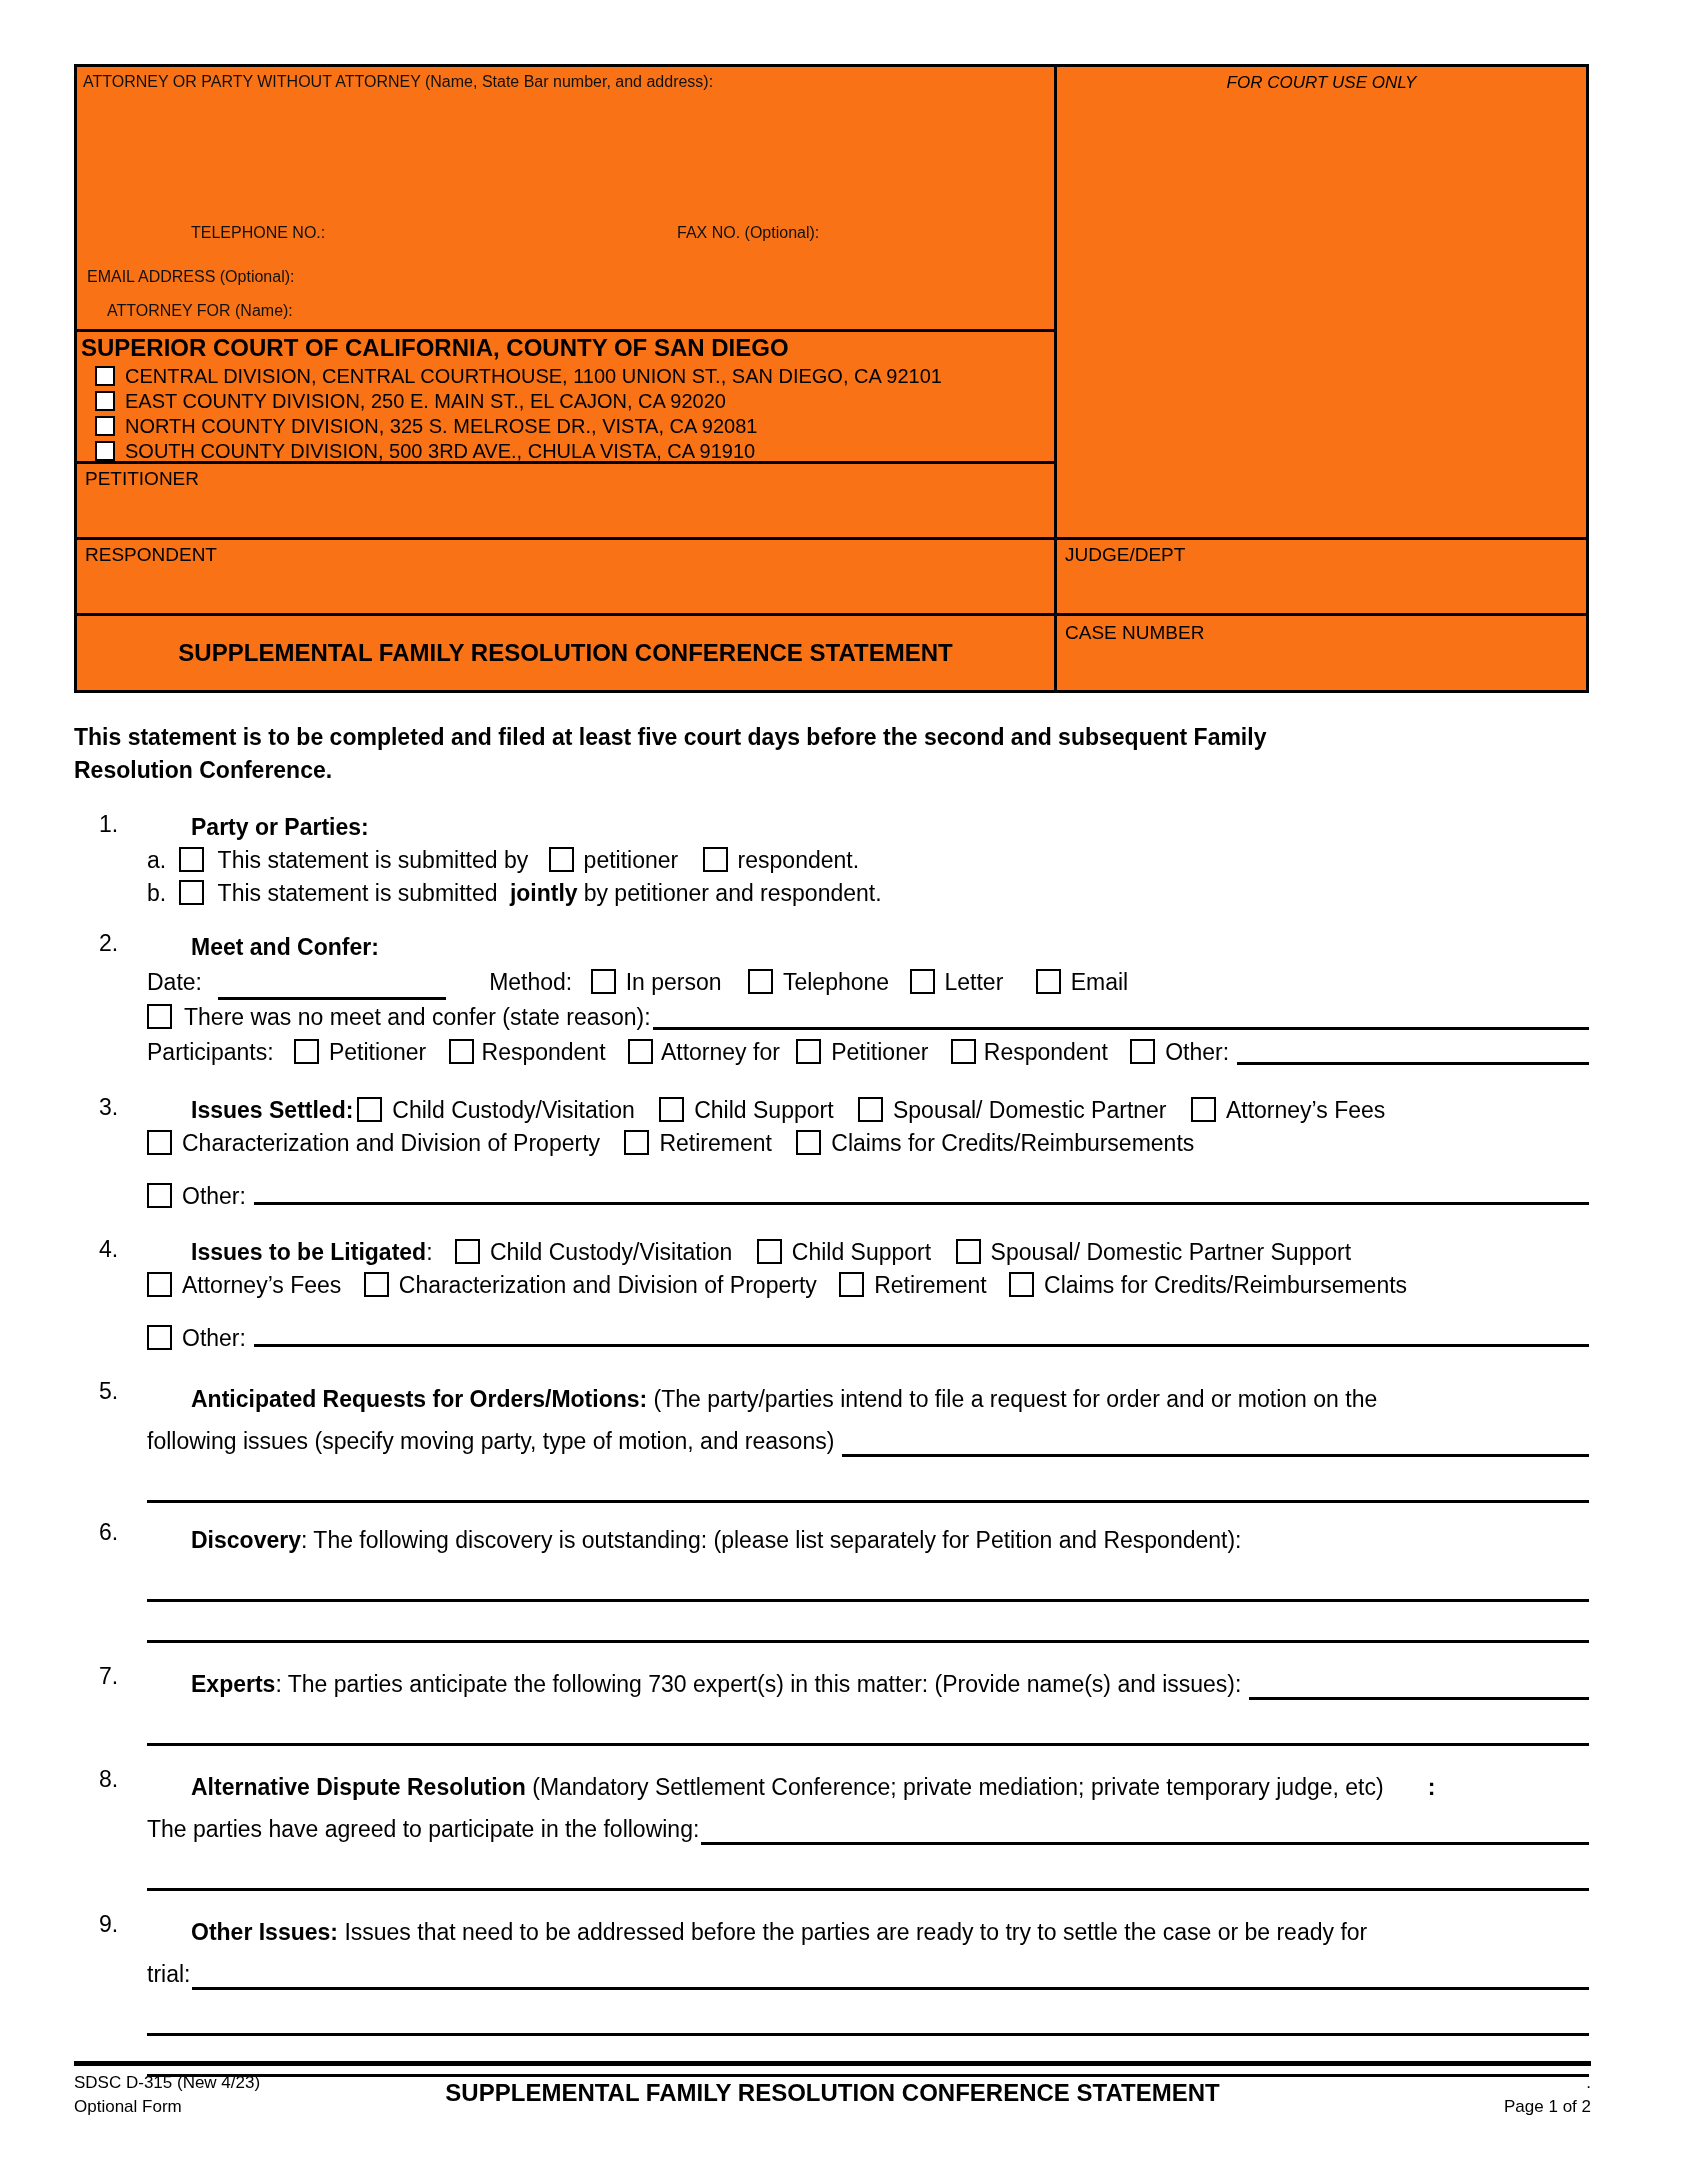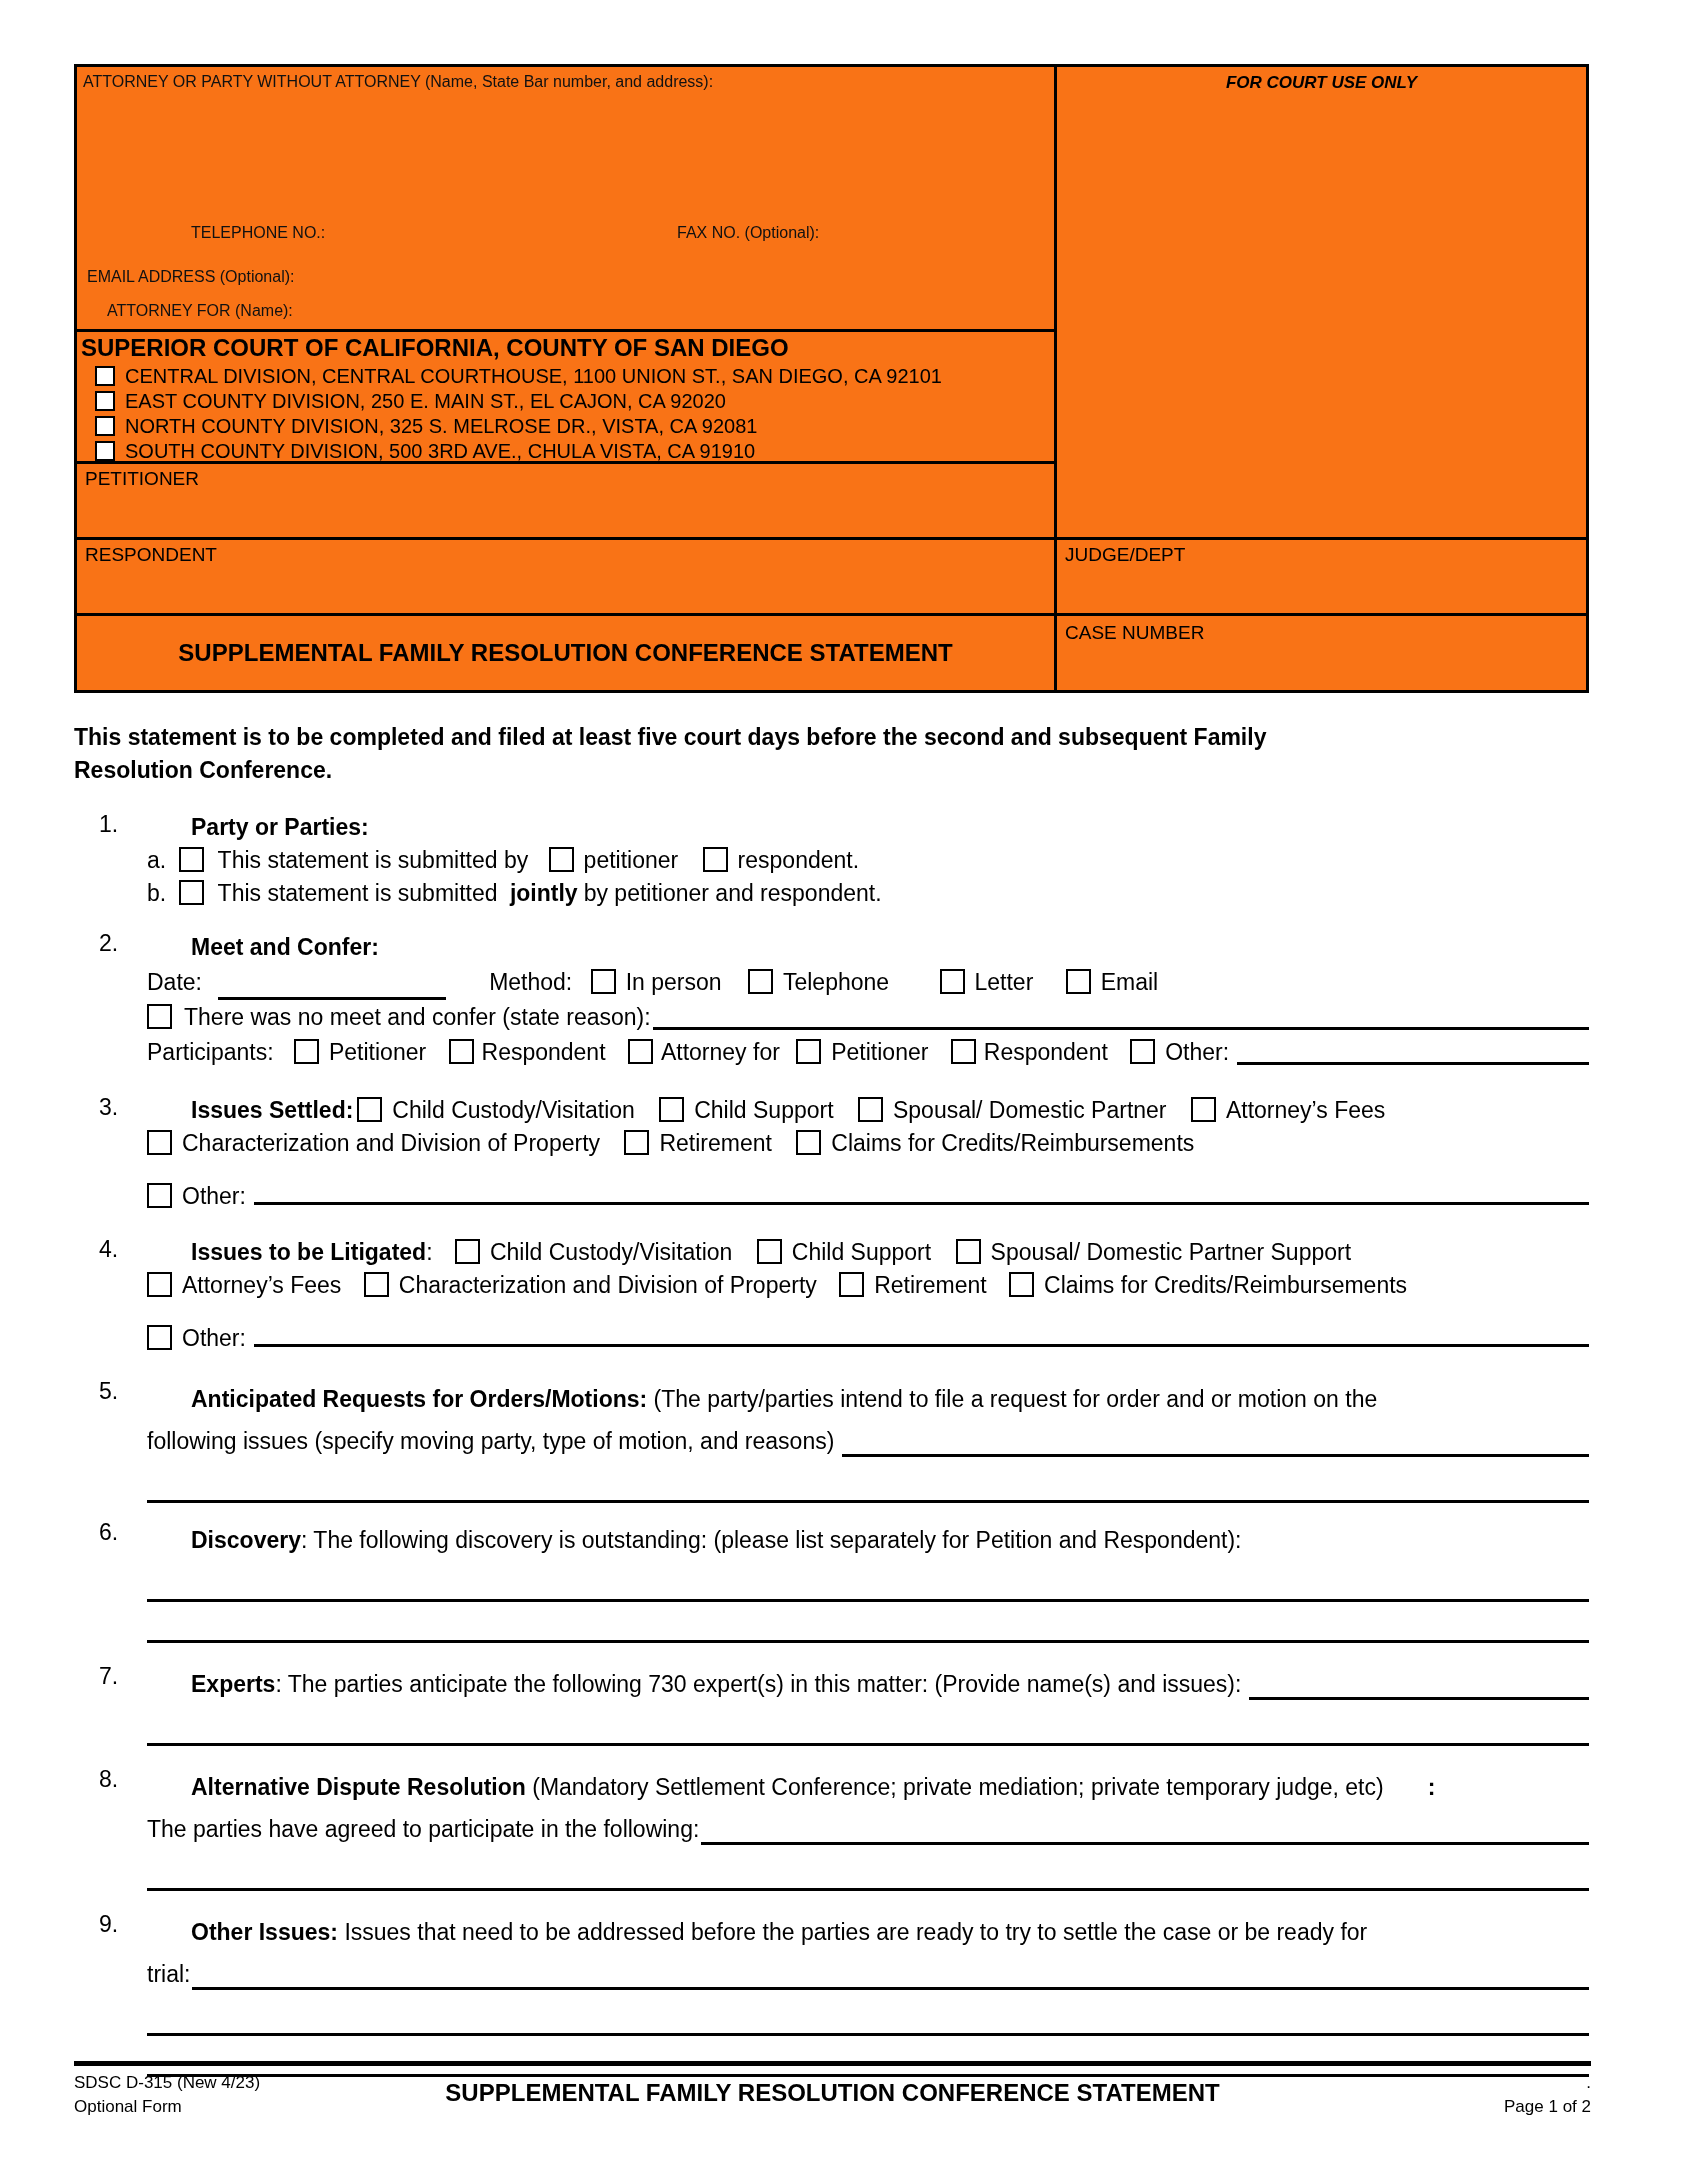--- a/index.html
+++ b/index.html
@@ -22,21 +22,21 @@
   .c-court{grid-column:1;grid-row:2;border-right:3px solid #000;border-top:3px solid #000;padding:2px 4px 0 4px;}
   .c-pet{grid-column:1;grid-row:3;border-right:3px solid #000;border-top:3px solid #000;padding:4px 8px;}
   .c-resp{grid-column:1;grid-row:4;border-right:3px solid #000;border-top:3px solid #000;padding:4px 8px;}
   .c-title{grid-column:1;grid-row:5;border-right:3px solid #000;border-top:3px solid #000;display:flex;align-items:center;justify-content:center;}
   .c-courtuse{grid-column:2;grid-row:1 / span 3;text-align:center;padding-top:6px;}
   .c-judge{grid-column:2;grid-row:4;border-top:3px solid #000;padding:4px 8px;}
   .c-case{grid-column:2;grid-row:5;border-top:3px solid #000;padding:6px 8px;}
 
   .lbl-sm{font-size:16px;line-height:20px;color:#111;}
   .abs{position:absolute;}
-  .courtuse-lbl{font-size:17px;font-weight:bold;font-style:italic;}
+  .courtuse-lbl{font-size:17px;font-weight:normal;font-style:italic;}
   .court-name{font-size:24px;font-weight:bold;line-height:28px;letter-spacing:0px;}
   .division-row{display:flex;align-items:center;margin:3px 0 3px 14px;line-height:22px;}
   .cb-sm{width:16px;height:16px;border:2px solid #000;flex:none;display:inline-block;background:#fff;}
   .division-txt{font-size:20px;margin-left:10px;white-space:nowrap;}
   .box-lbl{font-size:19px;line-height:22px;}
   .hdr-title{font-size:24px;font-weight:bold;}
 
   
   .intro{margin-top:28px;font-size:23px;font-weight:bold;line-height:33px;width:1445px;}
   .item{display:flex;padding-left:25px;}
@@ -146,21 +146,21 @@
     <div class="item" style="margin-top:20px;">
       <span class="num">2.</span>
       <div class="ibody">
         <div class="line35 b">Meet and Confer:</div>
         <div class="line35">
           <span>Date:</span>
           <span class="dateline" style="margin-left:10px;"></span>
           <span class="gap30"></span>
           <span>Method:</span>
           <span class="cb" style="margin:0 10px 0 12px;"></span><span style="margin-right:20px;">In person</span>
-          <span class="cb" style="margin-right:10px;"></span><span style="margin-right:44px;">Telephone</span>
+          <span class="cb" style="margin-right:10px;"></span><span style="margin-right:14px;">Telephone</span>
           <span class="cb" style="margin-right:10px;"></span><span style="margin-right:26px;">Letter</span>
           <span class="cb" style="margin-right:10px;"></span><span>Email</span>
         </div>
         <div class="line35 flexrow">
           <span>
             <span class="cb" style="margin-right:12px;"></span><span>There was no meet and confer (state reason):</span>
           </span>
           <span class="fill" style="margin-left:2px;"></span>
         </div>
         <div class="line35 flexrow">

